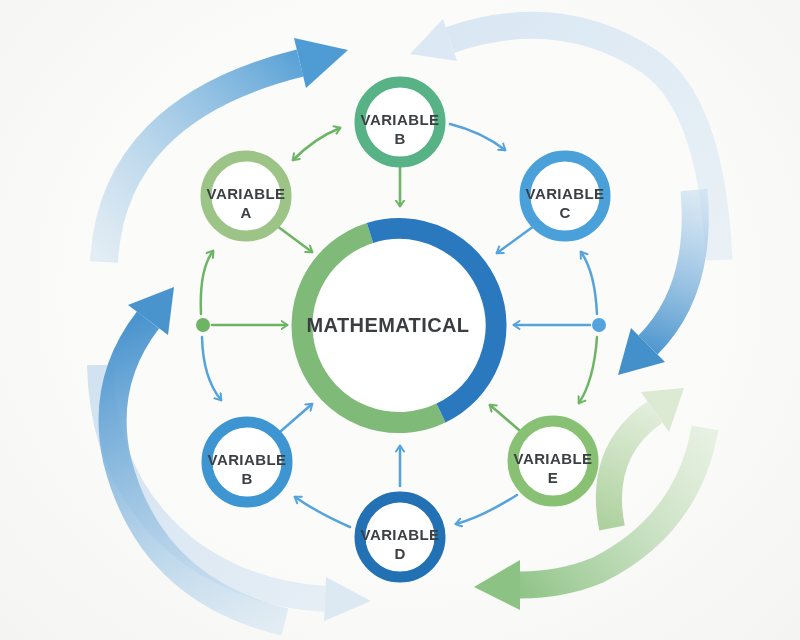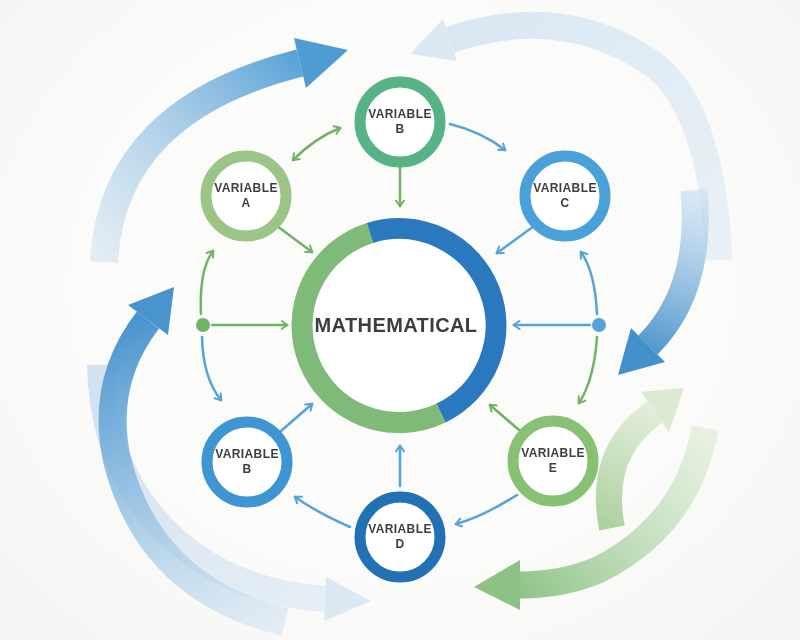--- a/index.html
+++ b/index.html
@@ -9,24 +9,25 @@
     background: radial-gradient(ellipse at 50% 45%, #fbfbf9 55%, #f4f5f2 100%);
   }
   .stage { position: relative; width: 800px; height: 640px; }
   .stage svg { position: absolute; left: 0; top: 0; }
   .node-label {
     position: absolute;
     width: 104px;
     transform: translate(-50%, -50%);
     text-align: center;
     font-weight: 700;
-    font-size: 12px;
+    font-size: 15px;
     line-height: 1.25;
     letter-spacing: 0.4px;
     color: #3c4043;
+    margin-top: 8px;
   }
   .center-label {
     position: absolute;
     width: 190px;
     transform: translate(-50%, -50%);
     text-align: center;
     font-weight: 700;
     font-size: 20px;
     line-height: 1.3;
     letter-spacing: 0.4px;
@@ -143,21 +144,21 @@
   <g fill="#ffffff" stroke-width="11">
     <circle cx="400" cy="122" r="40" stroke="#57b286"></circle>
     <circle cx="246" cy="196" r="40" stroke="#9cc487"></circle>
     <circle cx="565" cy="196" r="40" stroke="#4aa0d9"></circle>
     <circle cx="247" cy="462" r="40" stroke="#3d96d2"></circle>
     <circle cx="553" cy="461" r="40" stroke="#88c173"></circle>
     <circle cx="400" cy="537" r="40" stroke="#2171b4"></circle>
   </g>
 </svg>
 
-<div class="center-label" style="left:396px; top:325px;">
+<div class="center-label" style="left:388px; top:325px;">
   <div>MATHEMATICAL</div>
 </div>
 
 <div class="node-label" style="left:400px; top:122px;">
   <div>VARIABLE</div>
   <div>B</div>
 </div>
 <div class="node-label" style="left:246px; top:196px;">
   <div>VARIABLE</div>
   <div>A</div>

